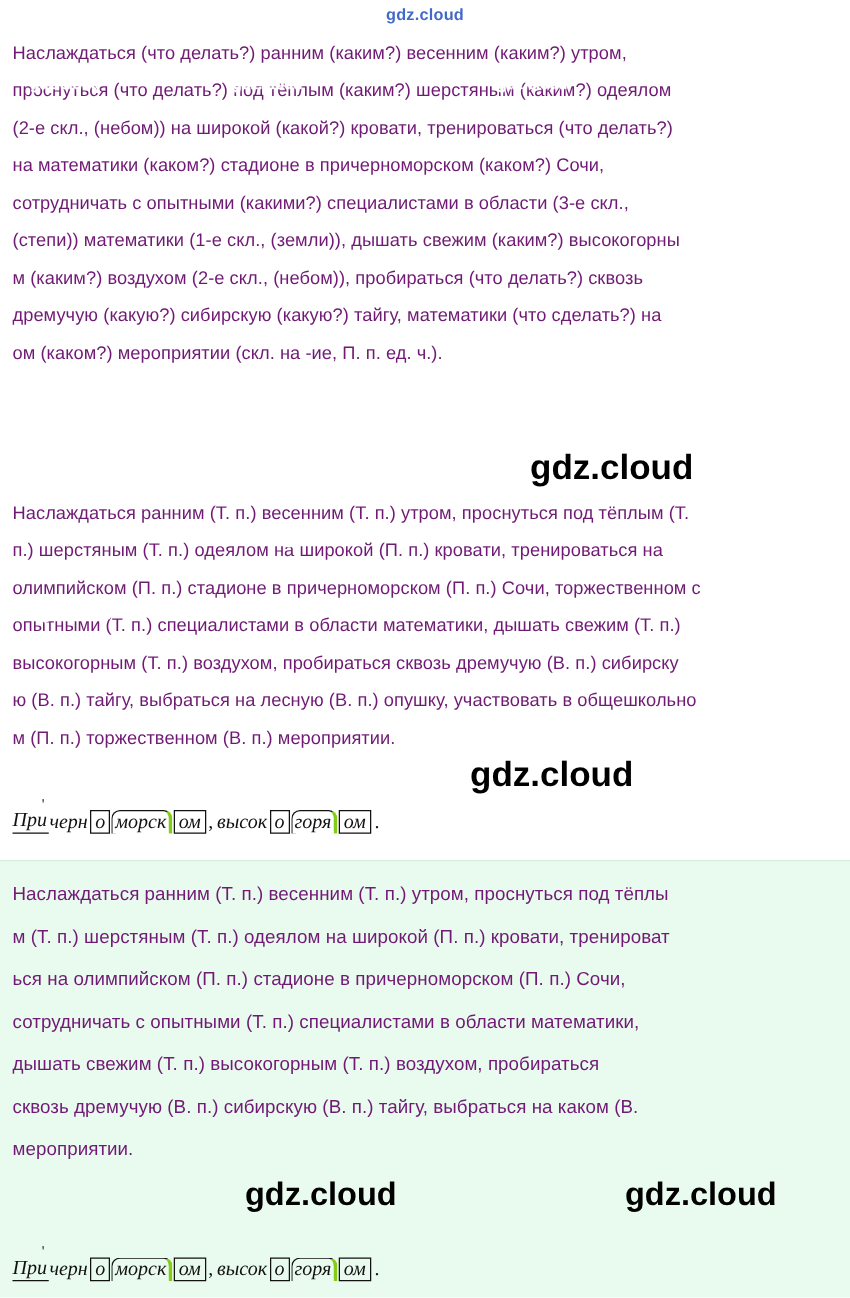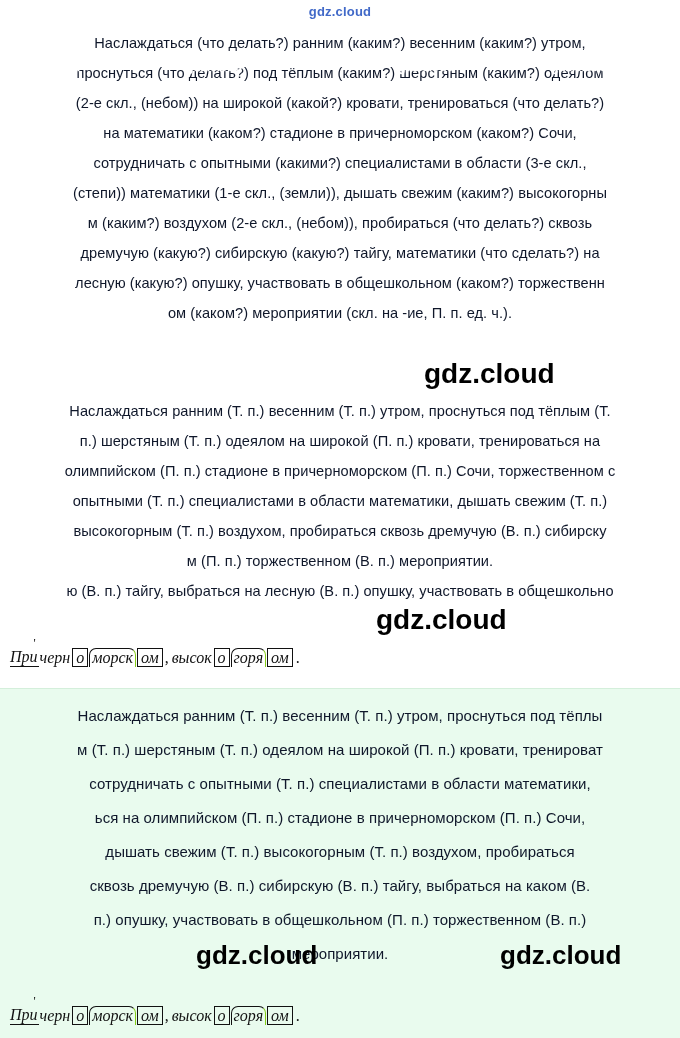--- a/index.html
+++ b/index.html
@@ -48,24 +48,23 @@
     top: 688px;
     height: 350px;
     background: #e9fbee;
     padding: 10px 10px 0 10px;
     border-top: 1px solid #d4efdb;
   }
   p.line {
     margin: 0 0 0 0;
     font-size: 14.6px;
     line-height: 30px;
-    color: #0f172a;
+    color: #701a75;
     letter-spacing: 0.05px;
     white-space: pre-wrap;
-    text-align: center;
   }
   .sec-three p.line {
     font-size: 15px;
     line-height: 34px;
   }
   
   .wm {
     position: absolute;
     font-weight: bold;
     color: #ffffff;
@@ -93,21 +92,21 @@
   .diagram .pref .acc {
     position: absolute;
     top: -12px;
     right: 3px;
     font-size: 12px;
     font-style: normal;
   }
   .diagram .root {
     border-top: 1px solid #111;
     border-left: 1px solid #111;
-    border-right: 1px solid #84cc16;
+    border-right: 3px solid #84cc16;
     border-top-left-radius: 7px;
     border-top-right-radius: 7px;
     padding: 0 2px;
     line-height: 18px;
   }
   .diagram .box {
     border: 1px solid #111;
     padding: 0 3px;
     margin: 0 1px;
     line-height: 17px;
@@ -133,56 +132,54 @@
 
   <div class="section sec-one">
     <p class="line">Наслаждаться (что делать?) ранним (каким?) весенним (каким?) утром,</p>
     <p class="line">проснуться (что делать?) под тёплым (каким?) шерстяным (каким?) одеялом</p>
     <p class="line">(2-е скл., (небом)) на широкой (какой?) кровати, тренироваться (что делать?)</p>
     <p class="line">на математики (каком?) стадионе в причерноморском (каком?) Сочи,</p>
     <p class="line">сотрудничать с опытными (какими?) специалистами в области (3-е скл.,</p>
     <p class="line">(степи)) математики (1-е скл., (земли)), дышать свежим (каким?) высокогорны</p>
     <p class="line">м (каким?) воздухом (2-е скл., (небом)), пробираться (что делать?) сквозь</p>
     <p class="line">дремучую (какую?) сибирскую (какую?) тайгу, математики (что сделать?) на</p>
-    <p class="line">лесную (какую?) опушку, участвовать в общешкольном (каком?) торжественн</p>
     <p class="line">ом (каком?) мероприятии (скл. на -ие, П. п. ед. ч.).</p>
   </div>
 
   <div class="section sec-two">
     <p class="line">Наслаждаться ранним (Т. п.) весенним (Т. п.) утром, проснуться под тёплым (Т.</p>
     <p class="line">п.) шерстяным (Т. п.) одеялом на широкой (П. п.) кровати, тренироваться на</p>
     <p class="line">олимпийском (П. п.) стадионе в причерноморском (П. п.) Сочи, торжественном с</p>
     <p class="line">опытными (Т. п.) специалистами в области математики, дышать свежим (Т. п.)</p>
     <p class="line">высокогорным (Т. п.) воздухом, пробираться сквозь дремучую (В. п.) сибирску</p>
+    <p class="line">ю (В. п.) тайгу, выбраться на лесную (В. п.) опушку, участвовать в общешкольно</p>
     <p class="line">м (П. п.) торжественном (В. п.) мероприятии.</p>
-    <p class="line">ю (В. п.) тайгу, выбраться на лесную (В. п.) опушку, участвовать в общешкольно</p>
   </div>
 
   <div class="diagram" style="left:10px; top:648px;">
     <span class="pref"><span class="acc">'</span><span>При</span></span>
     <span class="plain">черн</span>
     <span class="box">о</span>
     <span class="root">морск</span>
     <span class="box">ом</span>
     <span class="comma">,</span>
     <span class="plain">высок</span>
     <span class="box">о</span>
     <span class="root">горя</span>
     <span class="box">ом</span>
     <span class="dot">.</span>
   </div>
 
   <div class="section sec-three">
     <p class="line">Наслаждаться ранним (Т. п.) весенним (Т. п.) утром, проснуться под тёплы</p>
     <p class="line">м (Т. п.) шерстяным (Т. п.) одеялом на широкой (П. п.) кровати, тренироват</p>
+    <p class="line">ься на олимпийском (П. п.) стадионе в причерноморском (П. п.) Сочи,</p>
     <p class="line">сотрудничать с опытными (Т. п.) специалистами в области математики,</p>
-    <p class="line">ься на олимпийском (П. п.) стадионе в причерноморском (П. п.) Сочи,</p>
     <p class="line">дышать свежим (Т. п.) высокогорным (Т. п.) воздухом, пробираться</p>
     <p class="line">сквозь дремучую (В. п.) сибирскую (В. п.) тайгу, выбраться на каком (В.</p>
-    <p class="line">п.) опушку, участвовать в общешкольном (П. п.) торжественном (В. п.)</p>
     <p class="line">мероприятии.</p>
   </div>
 
   <div class="diagram" style="left:10px; top:1006px;">
     <span class="pref"><span class="acc">'</span><span>При</span></span>
     <span class="plain">черн</span>
     <span class="box">о</span>
     <span class="root">морск</span>
     <span class="box">ом</span>
     <span class="comma">,</span>

